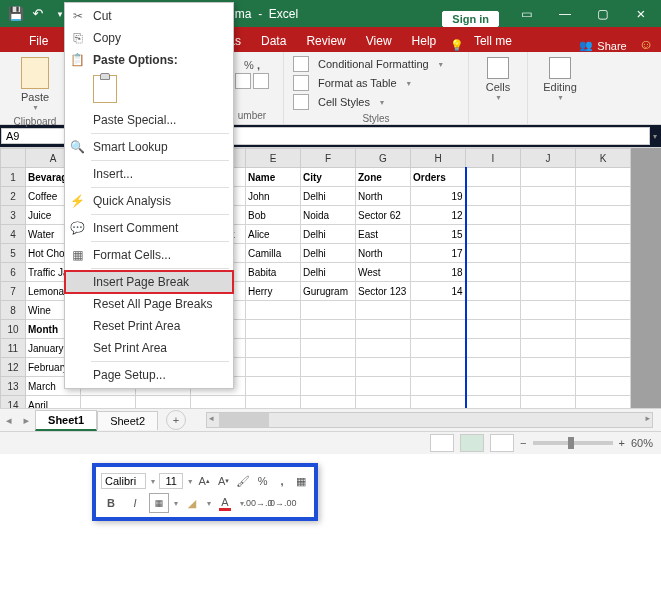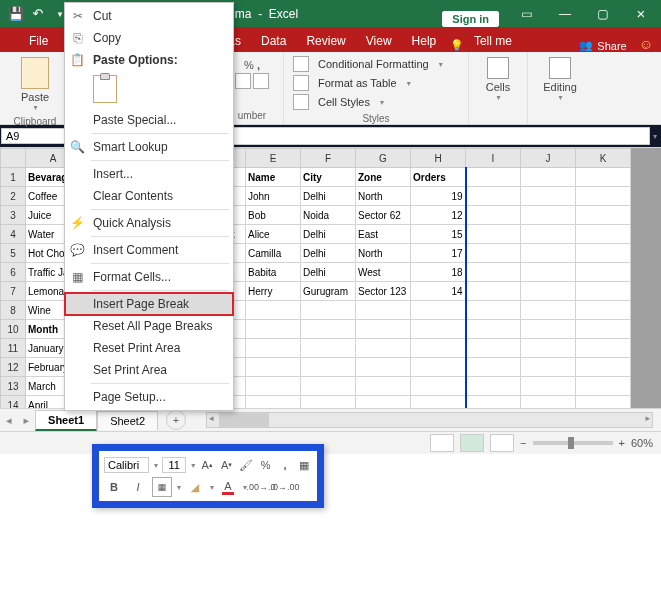--- a/index.html
+++ b/index.html
@@ -53,21 +53,21 @@
 .context-menu{position:absolute;left:64px;top:2px;width:168px;background:#fff;border:1px solid #c6c6c6;box-shadow:2px 2px 6px rgba(0,0,0,0.25);z-index:100;padding:2px 0}
 .cm-item{display:flex;align-items:center;padding:4px 6px 4px 28px;font-size:12px;color:#333;position:relative}
 .cm-item.highlighted{background:#dcdcdc}
 .cm-item.red-outline{outline:2px solid #d9232e;outline-offset:-1px}
 .cm-icon{position:absolute;left:5px;width:16px;height:16px;display:flex;align-items:center;justify-content:center;font-size:12px;color:#666}
 .cm-sep{height:1px;background:#e0e0e0;margin:2px 4px 2px 26px}
 .cm-paste-option{margin-left:28px;padding:4px 0}
 .cm-clip{width:22px;height:26px;border:1px solid #c9a86a;background:#fff;position:relative;display:inline-block}
 .cm-clip::before{content:'';position:absolute;top:-3px;left:6px;width:8px;height:5px;border:1px solid #888;border-radius:2px 2px 0 0;background:#ddd}
 
-.mini-toolbar{position:absolute;left:92px;top:444px;width:208px;background:#fff;border:7px solid #1d4ed8;box-shadow:2px 2px 6px rgba(0,0,0,0.25);z-index:90;padding:3px 5px;font-size:11px}
+.mini-toolbar{position:absolute;left:92px;top:463px;width:208px;background:#fff;border:4px solid #1d4ed8;box-shadow:2px 2px 6px rgba(0,0,0,0.25);z-index:90;padding:3px 5px;font-size:11px}
 .mt-row{display:flex;align-items:center;gap:4px;height:22px}
 .mt-font{border:1px solid #ccc;padding:1px 3px;width:50px}
 .mt-size{border:1px solid #ccc;padding:1px 3px;width:22px;text-align:center}
 .mt-btn{width:18px;height:18px;border:1px solid transparent;display:flex;align-items:center;justify-content:center;color:#555}
 .mt-btn.bold{font-weight:700}
 .mt-btn.italic{font-style:italic}
 .dd{font-size:8px;color:#888;margin-left:1px}
 </style>
 </head>
 <body>
@@ -420,23 +420,20 @@
     </div>
   <div class="cm-sep"></div>
   <div class="cm-item">
       <span class="cm-icon">🔍</span>
       <span>Smart Lookup</span>
     </div>
   <div class="cm-sep"></div>
   <div class="cm-item">
       <span>Insert...</span>
     </div>
-  <div class="cm-item">
-      <span>Clear Contents</span>
-    </div>
   <div class="cm-sep"></div>
   <div class="cm-item">
       <span class="cm-icon">⚡</span>
       <span>Quick Analysis</span>
     </div>
   <div class="cm-sep"></div>
   <div class="cm-item">
       <span class="cm-icon">💬</span>
       <span>Insert Comment</span>
     </div>

